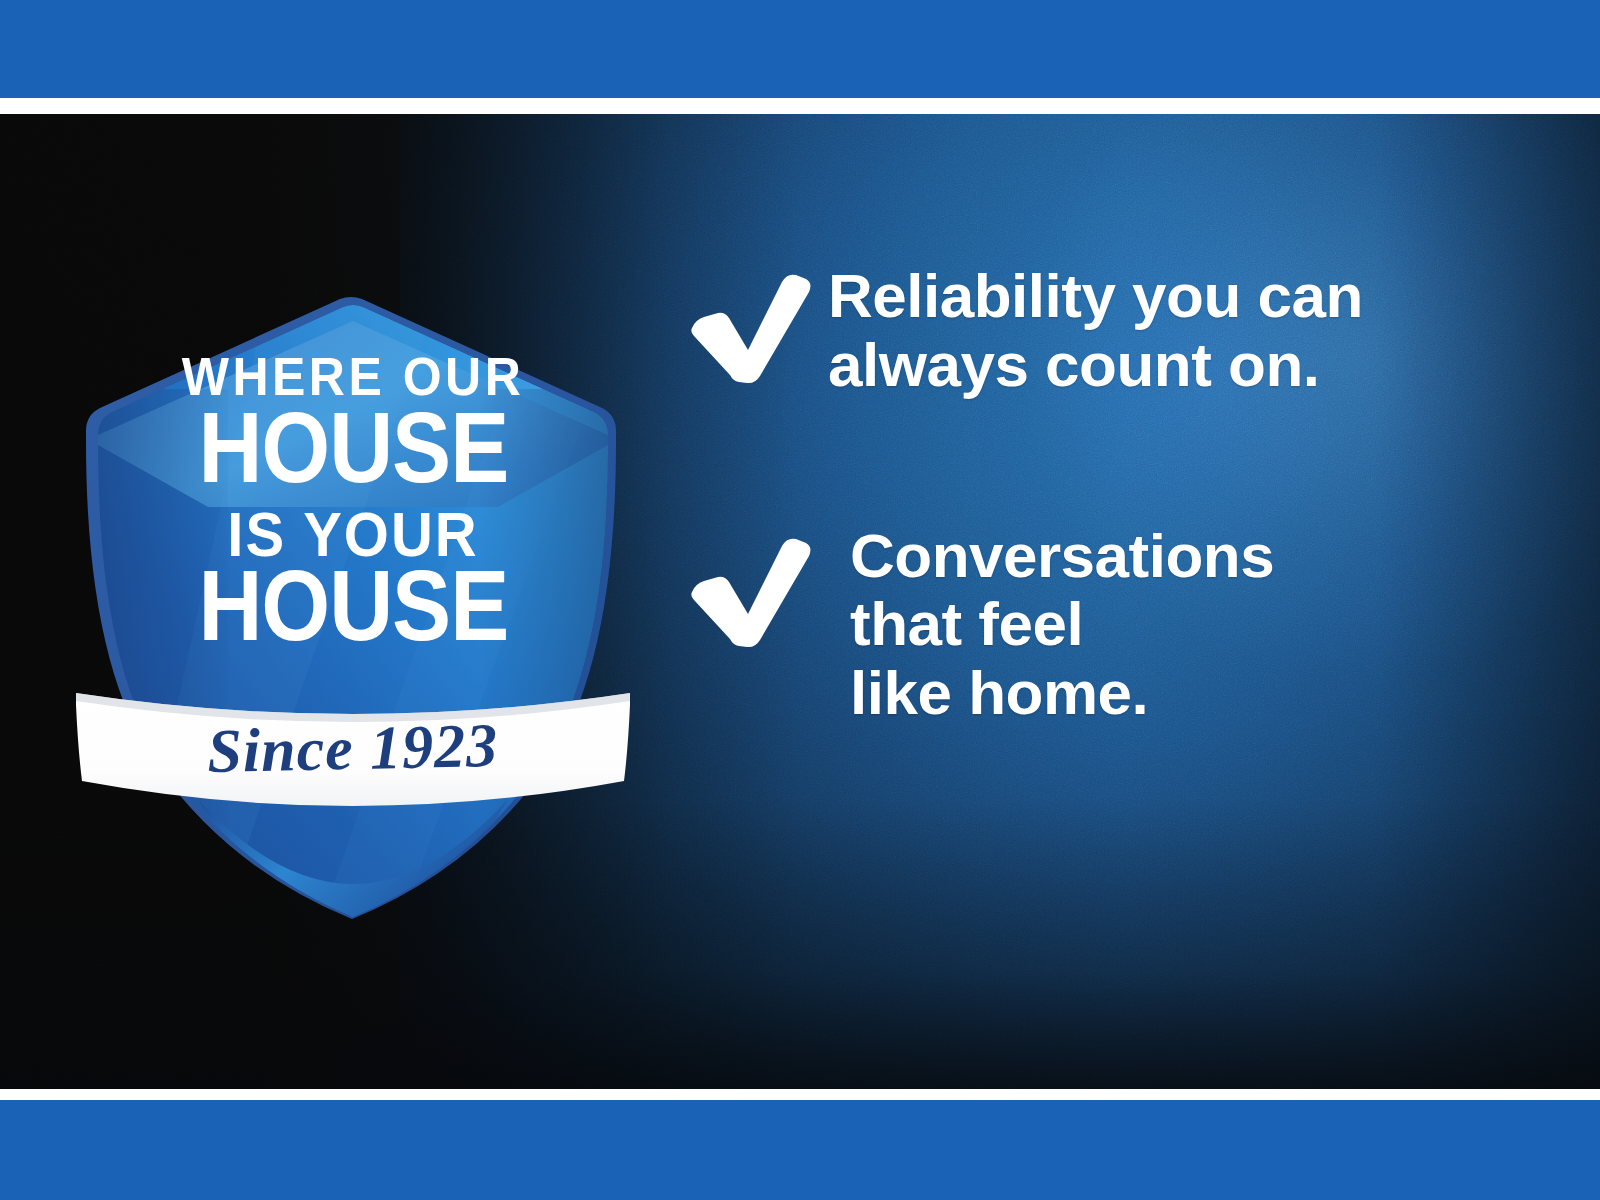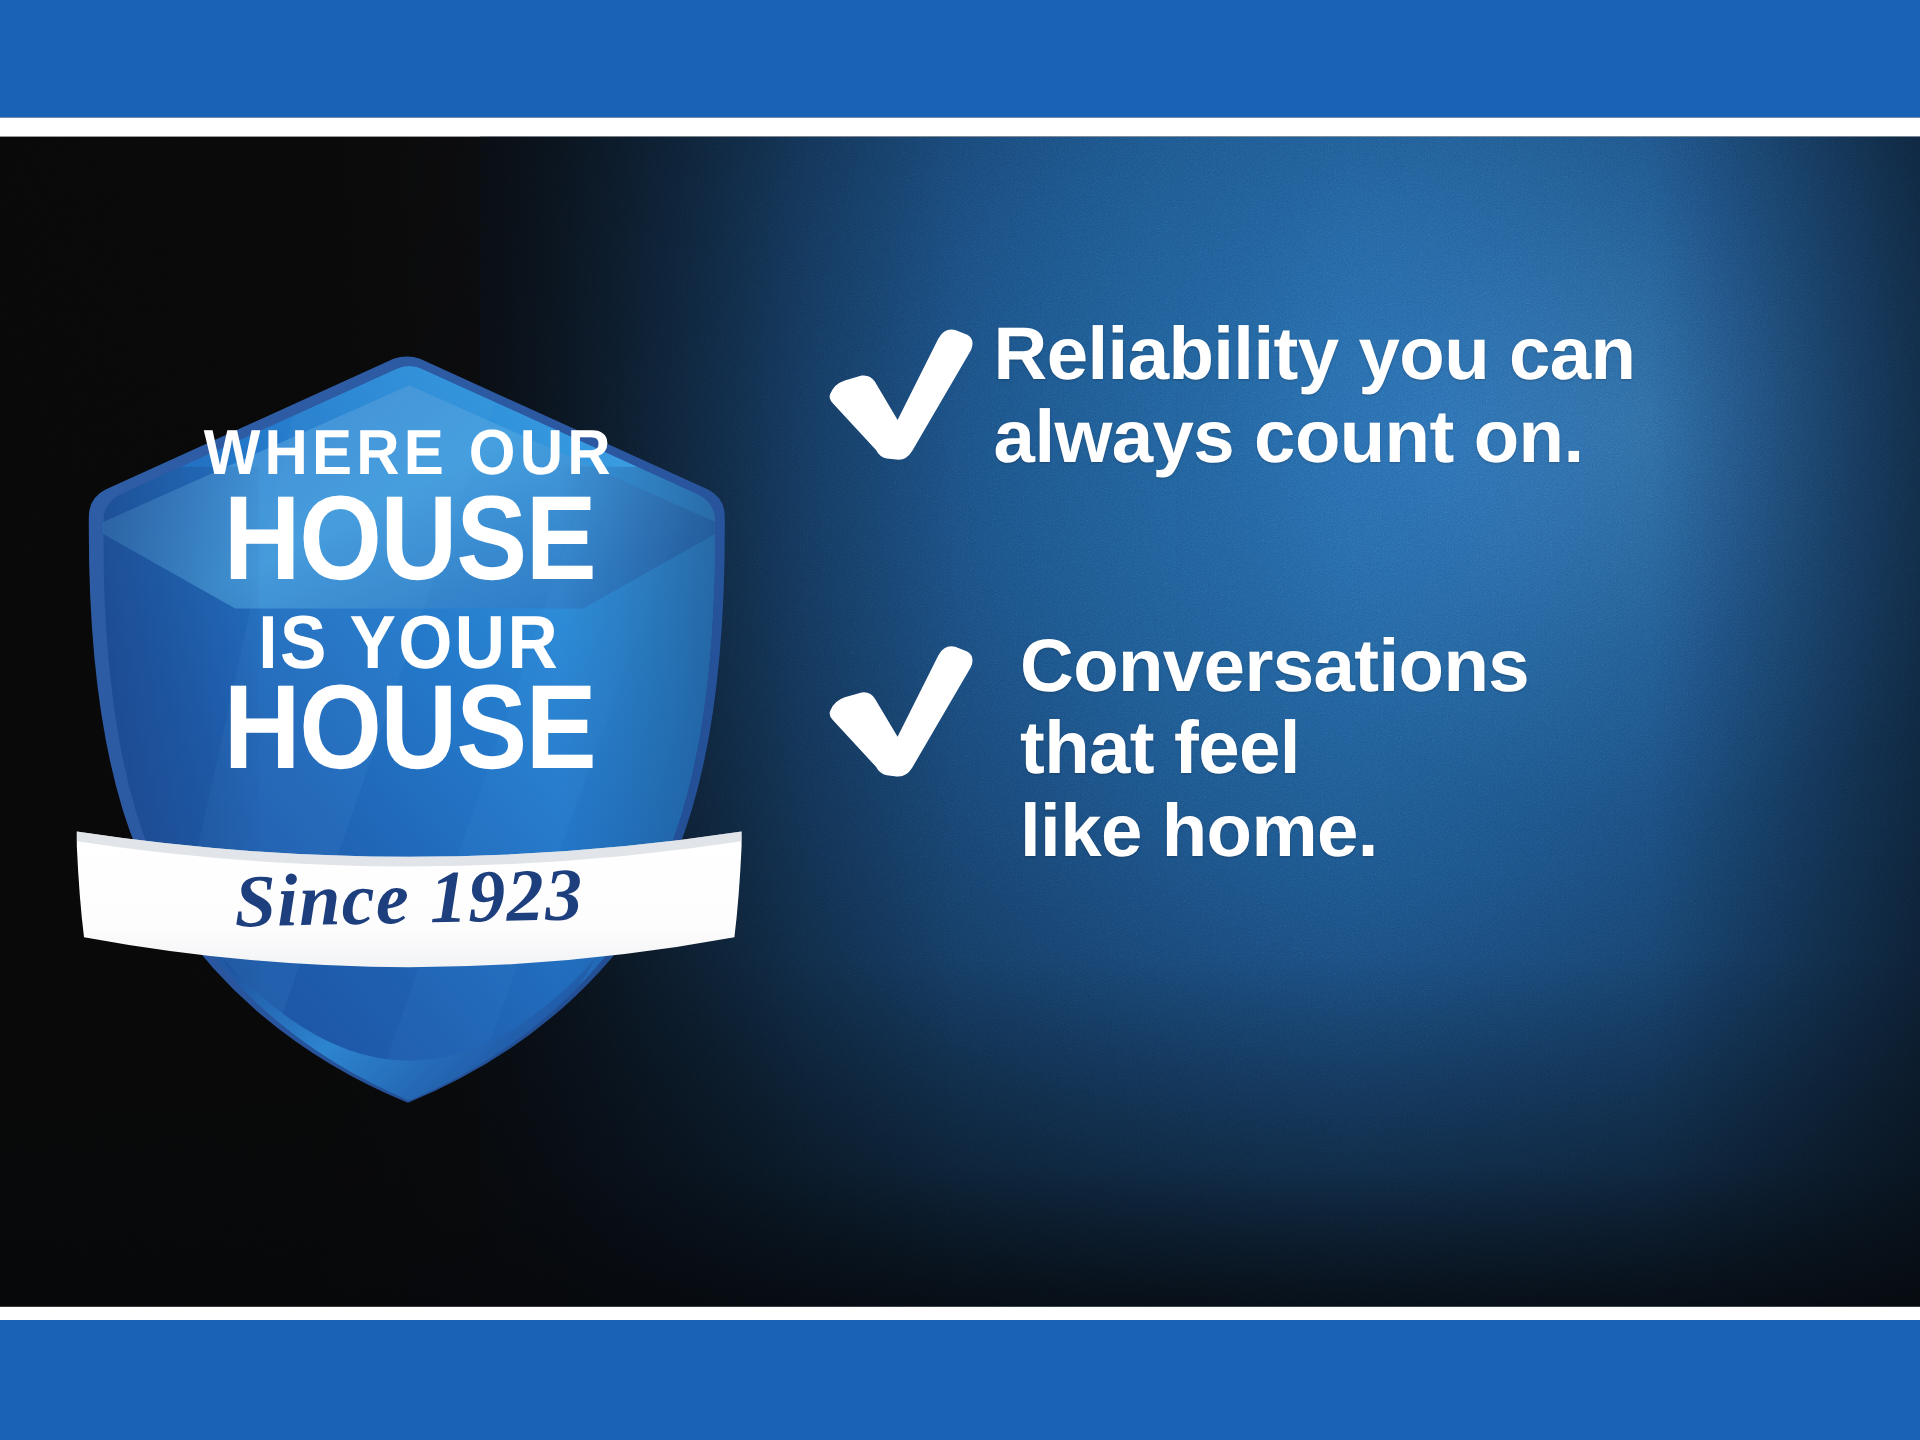--- a/index.html
+++ b/index.html
@@ -107,21 +107,21 @@
   #grain {
     position: absolute;
     inset: 0;
     opacity: 0.40;
     mix-blend-mode: overlay;
   }
 
   
   #logo {
     position: absolute;
-    left: 56px;
+    left: 68px;
     top: 155px;
     width: 570px;
     height: 660px;
   }
   #logo svg { display: block; width: 570px; height: 660px; }
 
   
   #bullets {
     position: absolute;
     left: 688px;

